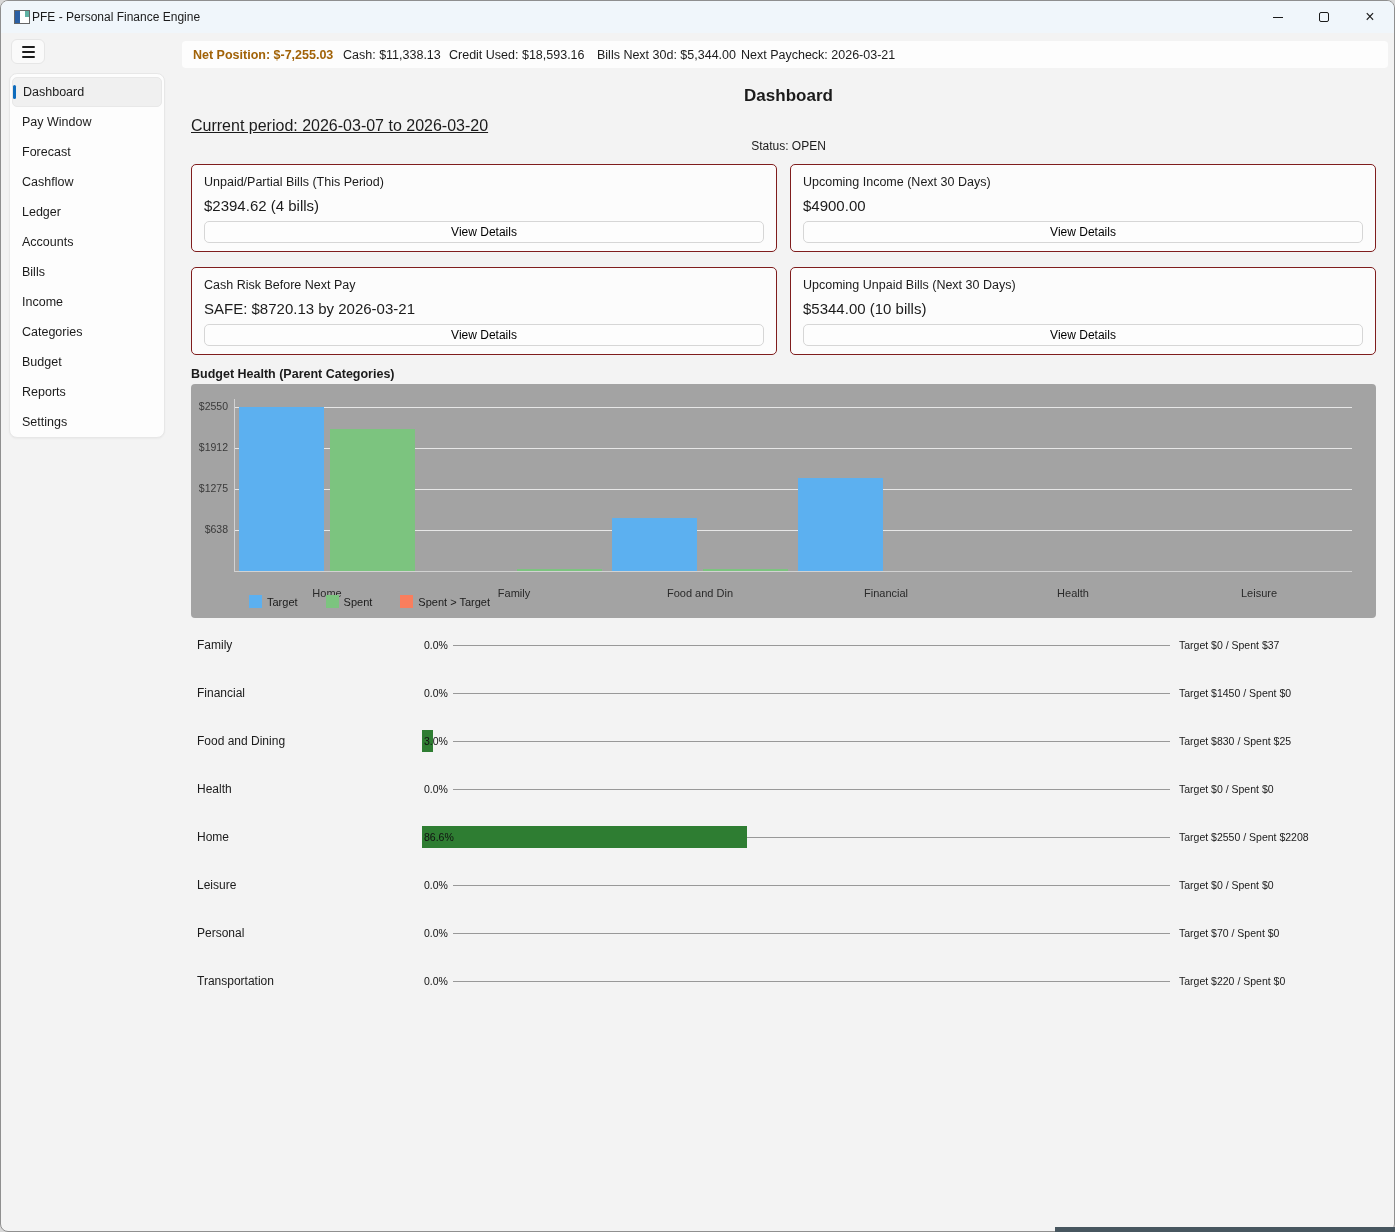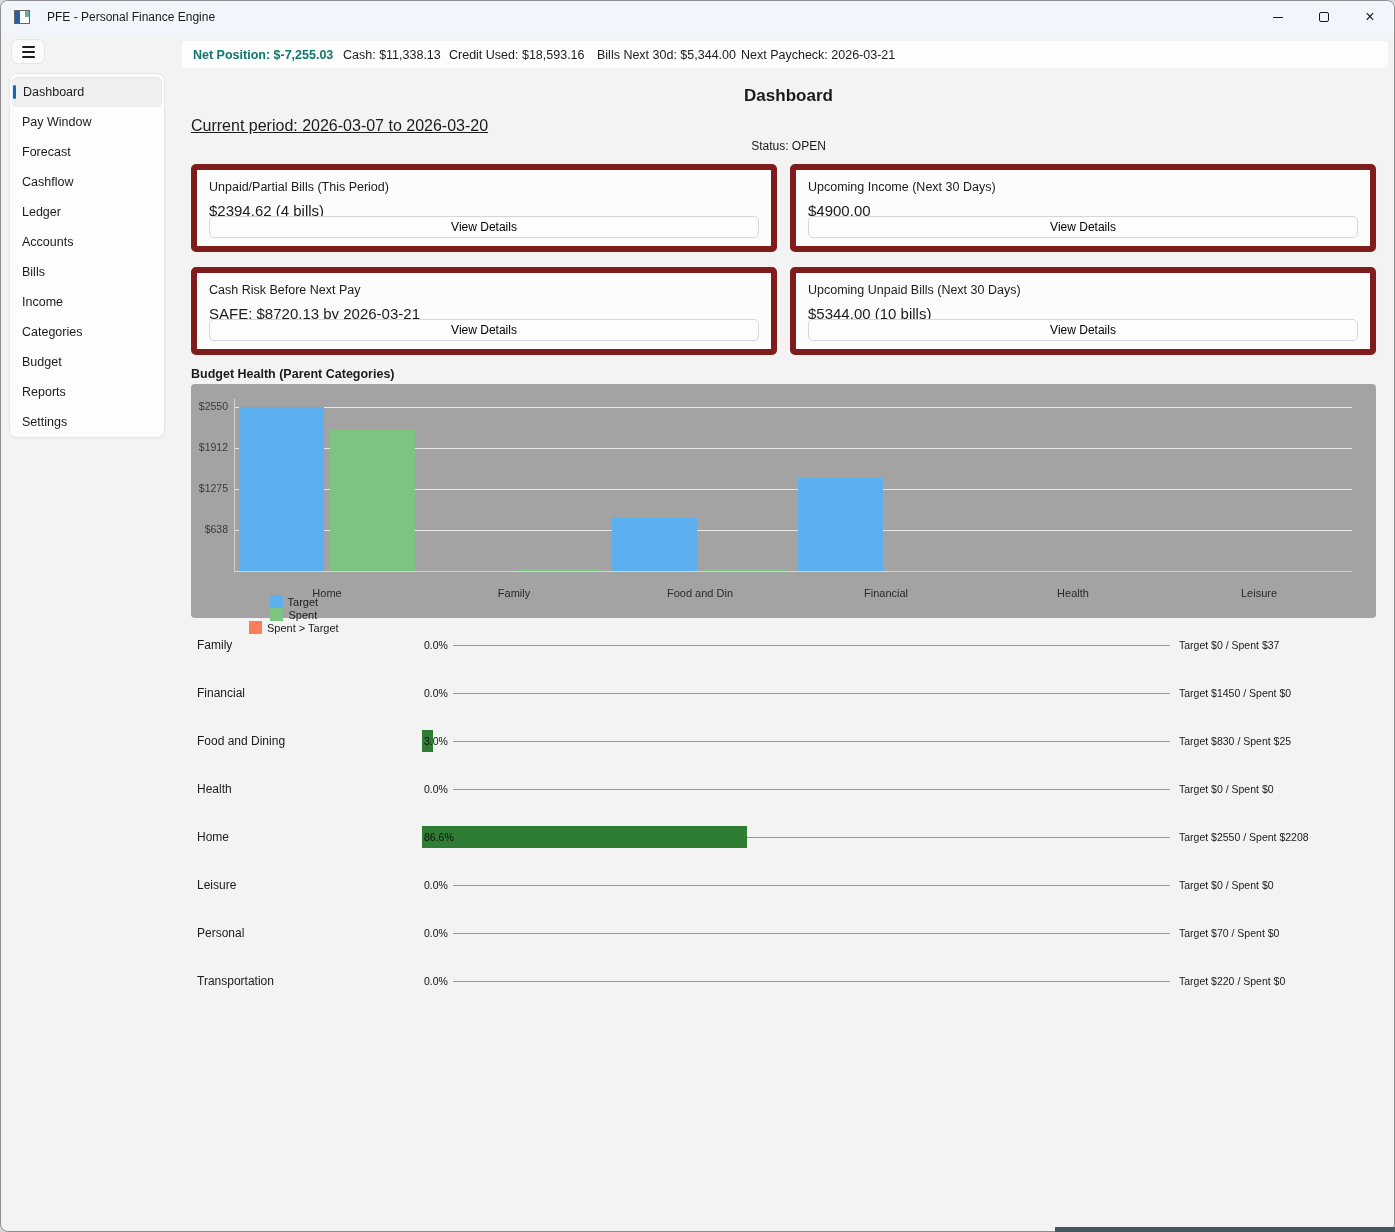--- a/index.html
+++ b/index.html
@@ -2,67 +2,67 @@
 <html><head>
 <meta charset="utf-8">
 <style>
   * { margin:0; padding:0; box-sizing:border-box; }
   html,body { width:1395px; height:1232px; }
   body { background:#d8d8d8; font-family:"Liberation Sans","DejaVu Sans",sans-serif; color:#1b1b1b; position:relative; overflow:hidden; }
 
   .window { position:absolute; inset:0; background:#f3f3f3; border:1px solid #8f8f8f; border-radius:8px; overflow:hidden; }
 
   
-  .titlebar { position:absolute; left:0; top:0; right:0; height:32px; background:#f0f6fb; display:flex; align-items:center; padding-left:13px; gap:17px; }
+  .titlebar { position:absolute; left:0; top:0; right:0; height:32px; background:#f0f6fb; display:flex; align-items:center; padding-left:13px; gap:2px; }
   .title-text { font-size:12px; color:#1b1b1b; }
   .win-controls { position:absolute; right:1px; top:0; height:32px; display:flex; }
   .win-btn { width:46px; height:32px; display:flex; align-items:center; justify-content:center; }
   .glyph-min { width:10px; height:1px; background:#1a1a1a; display:block; }
   .glyph-max { width:10px; height:10px; border:1px solid #1a1a1a; border-radius:2px; display:block; }
   .glyph-close { font-size:16px; line-height:16px; color:#1a1a1a; }
 
   
   .menu-toggle { position:absolute; left:10px; top:38px; width:34px; height:25px; background:#fafafa; border:1px solid #e6e6e6; border-radius:6px; display:flex; align-items:center; justify-content:center; }
   .hamburger { display:flex; flex-direction:column; gap:3px; }
   .hamburger span { display:block; width:13px; height:2px; background:#1c1c1c; border-radius:1px; }
 
   
   .statusbar { position:absolute; left:181px; top:40px; width:1206px; height:27px; background:#fdfdfd; border-radius:4px; }
   .statusbar span { position:absolute; top:50%; transform:translateY(-50%); font-size:12.5px; white-space:nowrap; }
-  .st-net { left:11px; font-weight:bold; color:#0f766e; }
+  .st-net { left:11px; font-weight:bold; color:#a16207; }
   .st-cash { left:161px; } .st-credit { left:267px; } .st-bills { left:407px;margin-left:8px; } .st-pay { left:559px; }
 
   
   .sidebar { position:absolute; left:8px; top:72px; width:156px; height:365px; background:#fdfdfd; border:1px solid #e7e7e7; border-radius:8px; padding:3px 2px; box-shadow:0 1px 2px rgba(0,0,0,.04); }
   .side-item { position:relative; height:30px; line-height:30px; padding-left:10px; font-size:12.5px; border-radius:5px; color:#1b1b1b; cursor:default; }
   .side-item.selected { background:#f0f0f0; border:1px solid #e8e8e8; line-height:28px; }
   .side-item.selected::before { content:""; position:absolute; left:0; top:7px; bottom:7px; width:3px; border-radius:2px; background:#0f6cbd; }
 
   
   .page-title { position:absolute; left:190px; top:85px; width:1195px; text-align:center; font-size:17px; font-weight:bold; }
   .page-period { position:absolute; left:190px; top:116px; width:1195px; font-size:16px;text-decoration:underline; }
   .page-status { position:absolute; left:190px; top:138px; width:1195px; text-align:center; font-size:12px; }
 
   
   .cards { position:absolute; left:190px; top:163px; width:1185px; display:grid; grid-template-columns:1fr 1fr; column-gap:13px; row-gap:15px; }
-  .card { position:relative; height:88px; background:#fcfcfc; border:6px solid #7f1d1d; border-radius:5px; padding:10px 12px; }
+  .card { position:relative; height:88px; background:#fcfcfc; border:1px solid #7f1d1d; border-radius:5px; padding:10px 12px; }
   .card-title { font-size:12.5px; }
   .card-value { font-size:15px; margin-top:8px; }
   .card-btn { position:absolute; left:12px; right:12px; bottom:8px; height:22px; background:#fdfdfd; border:1px solid #d6d6d6; border-radius:5px; font-size:12px; display:flex; align-items:center; justify-content:center; cursor:default; font-family:inherit; }
 
   
   .chart-title { position:absolute; left:190px; top:366px; font-size:12.5px; font-weight:600;text-align:right; }
   .chart-panel { position:absolute; left:190px; top:383px; width:1185px; height:234px; background:#a3a3a3; border-radius:4px; }
   .gridline { position:absolute; left:43px; width:1118px; height:1px; background:#e7e7e7; }
   .baseline { position:absolute; left:43px; width:1118px; height:1px; background:#d2d2d2; }
   .yaxis { position:absolute; left:43px; top:15px; width:1px; height:172px; background:#d2d2d2; }
   .ytick { position:absolute; left:0; width:37px; text-align:right; font-size:10.5px; color:#3a3a3a; }
   .bar { position:absolute; }
   .xlabel { position:absolute; top:203px; width:140px; text-align:center; font-size:11px; color:#2a2a2a; }
-  .legend { position:absolute; left:58px; top:211px; display:flex; column-gap:28px; align-items:center; font-size:11px;flex-direction:column; }
+  .legend { position:absolute; left:58px; top:211px; display:flex; column-gap:28px; align-items:center; font-size:11px; }
   .legend-item { display:flex; align-items:center; }
   .legend-swatch { width:13px; height:13px; margin-right:5px; display:inline-block; }
 
   
   .budget-rows { position:absolute; left:190px; top:620px; width:1195px; }
   .brow { position:relative; height:48px; }
   .brow-label { position:absolute; left:6px; top:50%; transform:translateY(-50%); font-size:12px; }
   .brow-bar { position:absolute; left:231px; top:0; width:750px; height:48px; }
   .brow-line { position:absolute; left:31px; right:2px; top:24px; height:1px; background:#989898; }
   .brow-fill { position:absolute; left:0; top:13px; height:22px; background:#2e7d32; }

